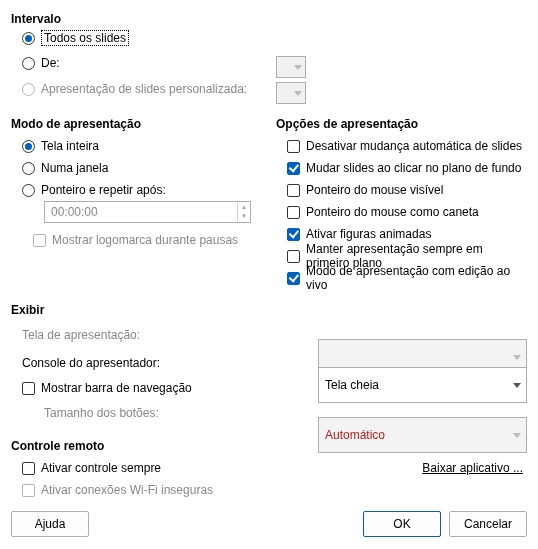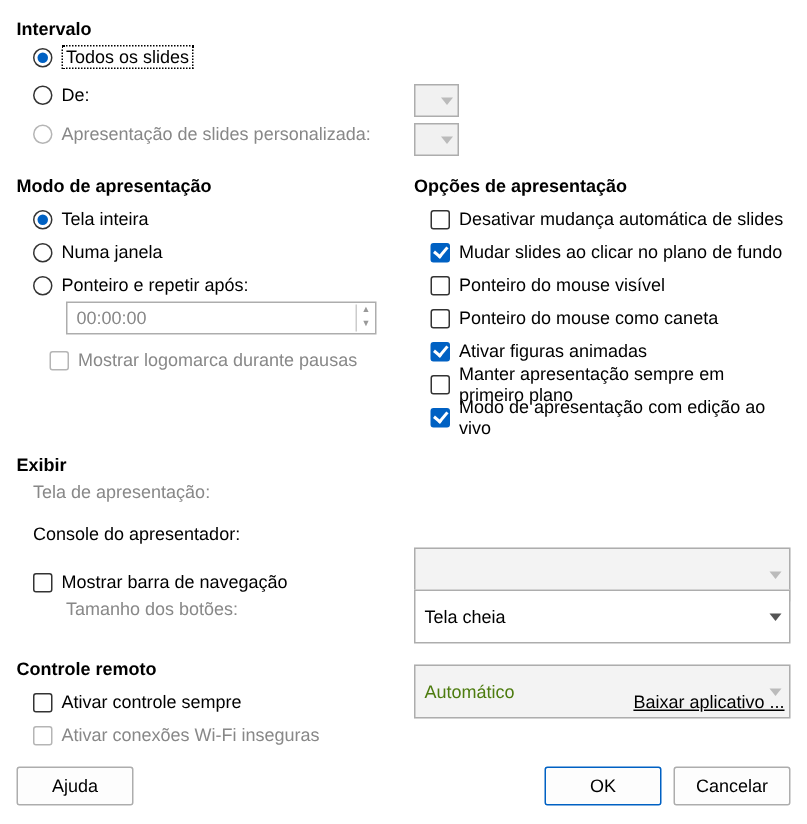--- a/index.html
+++ b/index.html
@@ -57,31 +57,31 @@
   }
   .chev.dis { border-top-color: #bbb; }
   .spinner {
     border: 1px solid #adadad; height: 22px; width: 207px; display: flex;
     align-items: center; margin-left: 33px; padding-left: 6px; color: #888;
     justify-content: space-between;
   }
   .spin-btns { display: flex; flex-direction: column; border-left: 1px solid #ccc; }
   .spin-btns span { font-size: 6px; line-height: 9px; padding: 0 3px; color: #999; }
   .row-grid {
-    display: flex; height: 28px;
+    display: flex; align-items: center; height: 28px; gap: 42px;
   }
   .row-grid .label { width: 265px; padding-left: 11px; }
   .row-grid .label.indent { padding-left: 33px; }
   .select-box {
     border: 1px solid #adadad; height: 36px; flex: 1; display: flex;
     align-items: center; justify-content: space-between; padding: 0 5px 0 6px;
     background: #fff;
     margin-top: 44px;
   }
-  .select-box.disabled { background: #f3f3f3; color: #4d7c0f; }
+  .select-box.disabled { background: #f3f3f3; color: #b91c1c; }
   .link { color: #000000; text-decoration: underline; cursor: pointer; }
   .footer {
     position: absolute; bottom: 12px; left: 11px; right: 11px;
     display: flex; justify-content: space-between;
   }
   .btn {
     border: 1px solid #adadad; padding: 5px 0; min-width: 78px; text-align: center;
     background: #fdfdfd; border-radius: 2px; font-size: 12px;
   }
   .btn.primary { border-color: #0061c3; }

